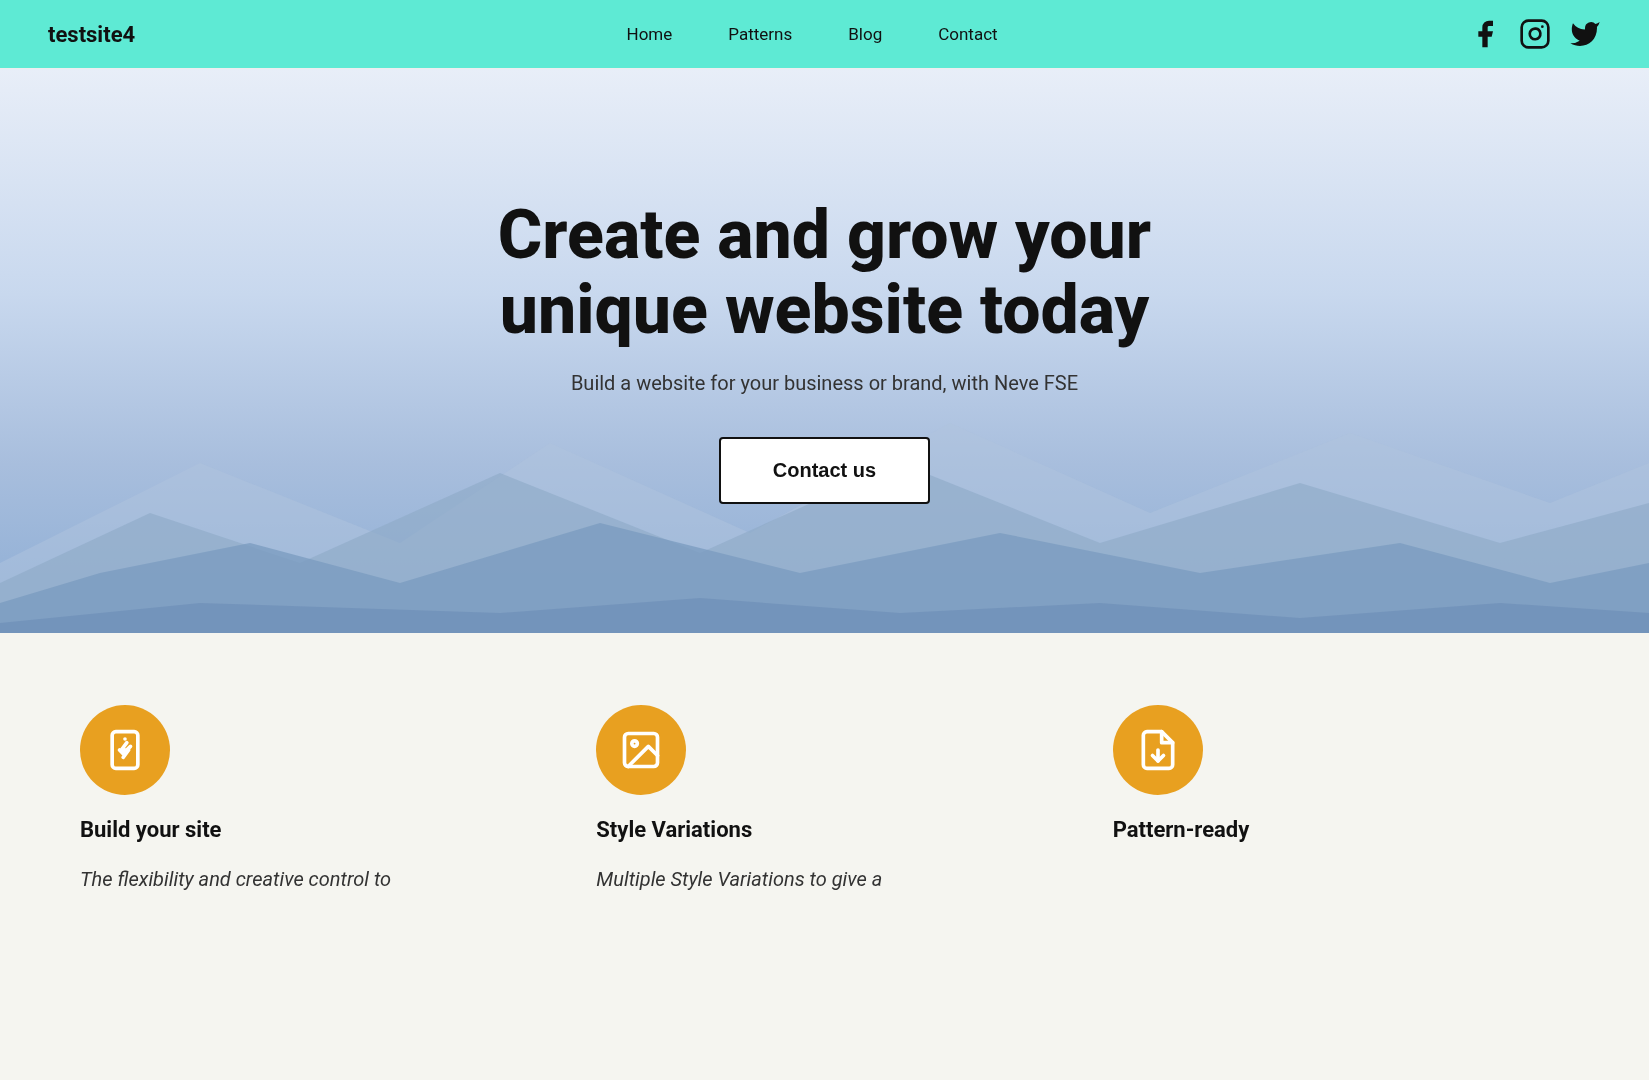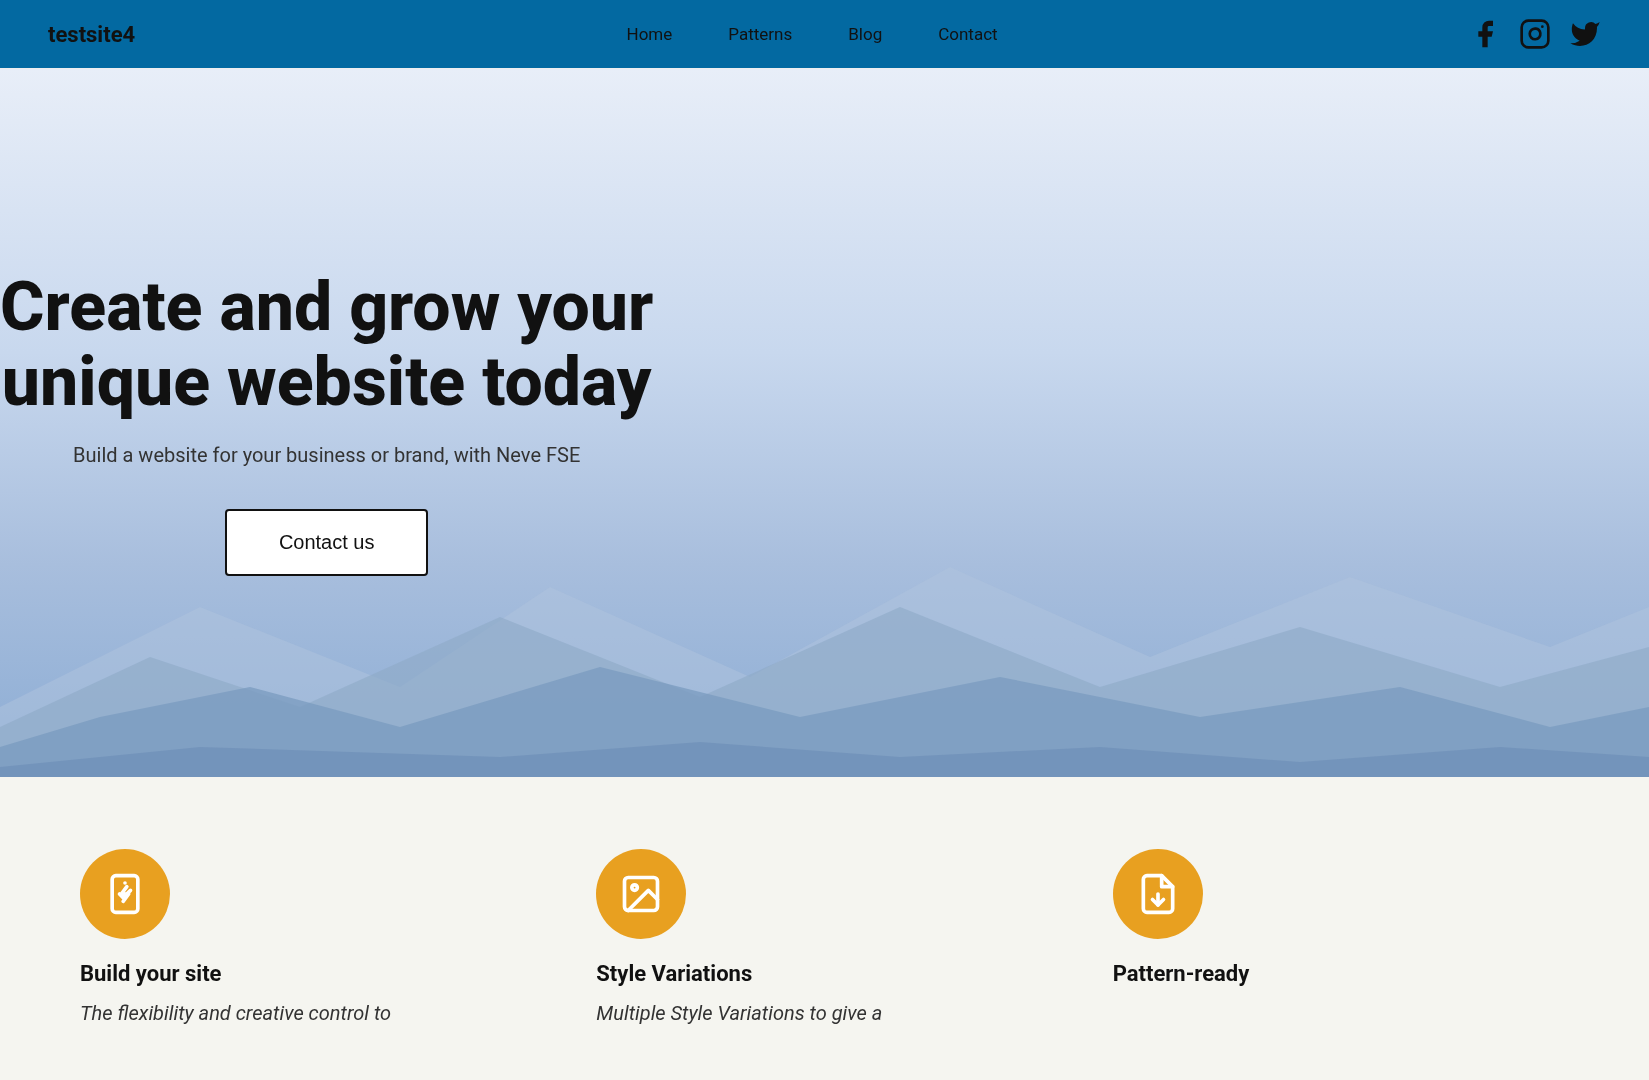--- a/index.html
+++ b/index.html
@@ -4,21 +4,21 @@
   <style>
     * { margin: 0; padding: 0; box-sizing: border-box; }
     body { font-family: -apple-system, BlinkMacSystemFont, 'Segoe UI', Roboto, sans-serif; width: 1649px; min-height: 1080px; background: #f5f5f0; }
 
     
     nav {
       display: flex;
       align-items: center;
       justify-content: space-between;
       padding: 18px 48px;
-      background: #0369a1;
+      background: #5eead4;
       border-bottom: 1px solid #eee;
     }
     .nav-logo {
       font-size: 22px;
       font-weight: 700;
       color: #111;
     }
     .nav-links {
       display: flex;
       align-items: center;
@@ -39,25 +39,25 @@
     .nav-icon {
       width: 32px;
       height: 32px;
       cursor: pointer;
     }
 
     
     .hero {
       position: relative;
       width: 100%;
-      height: 708px;
+      height: 564px;
       background: linear-gradient(180deg, #e8eef8 0%, #c8d8ee 40%, #a8bedd 70%, #8bacd4 100%);
       display: flex;
       flex-direction: column;
-      align-items: flex-start;
+      align-items: center;
       justify-content: center;
       overflow: hidden;
     }
     .hero-mountains {
       position: absolute;
       bottom: 0;
       left: 0;
       width: 100%;
       height: 250px;
     }
@@ -93,21 +93,21 @@
       font-weight: 600;
       border-radius: 4px;
       cursor: pointer;
     }
     .btn-secondary {
       background: #fff;
       color: #111;
       border: 2.5px solid #111;
       padding: 20px 52px;
       font-size: 20px;
-      font-weight: 400;
+      font-weight: 700;
       border-radius: 4px;
       cursor: pointer;
     }
 
     
     .features {
       background: #f5f5f0;
       padding: 72px 80px 60px;
       display: flex;
       gap: 60px;
@@ -122,21 +122,21 @@
       background: #e8a020;
       display: flex;
       align-items: center;
       justify-content: center;
       margin-bottom: 22px;
     }
     .feature-title {
       font-size: 22px;
       font-weight: 700;
       color: #111;
-      margin-bottom: 12px;
+      margin-bottom: 22px;
     }
     .feature-desc {
       font-size: 20px;
       color: #333;
       line-height: 1.5;
       font-style: italic;
     }
   </style>
 </head>
 <body>

